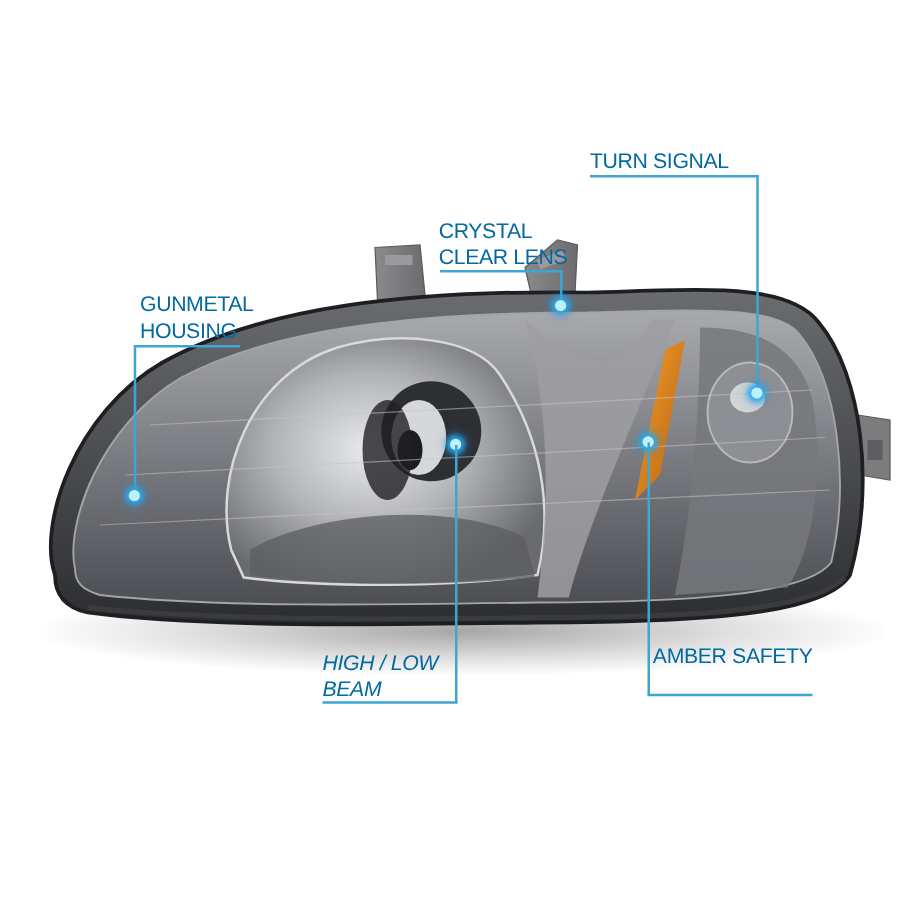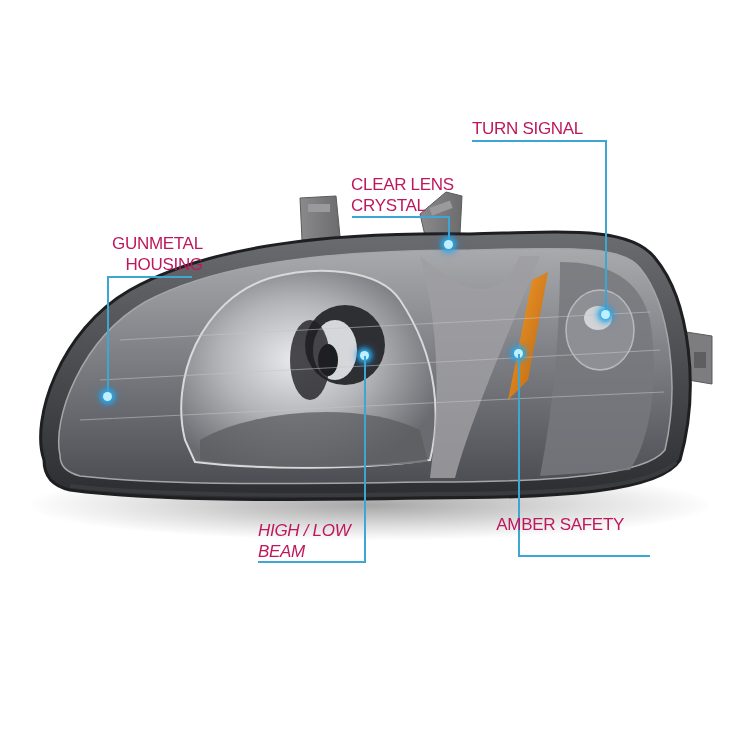--- a/index.html
+++ b/index.html
@@ -24,21 +24,21 @@
       border-radius: 50%;
       background: radial-gradient(ellipse at center, rgba(0,0,0,0.35) 0%, rgba(0,0,0,0.12) 45%, rgba(0,0,0,0) 72%);
     }
     svg.product {
       position: absolute;
       left: 0;
       top: 0;
     }
     .label {
       position: absolute;
-      color: #be185d;
+      color: #0369a1;
       font-size: 17px;
       line-height: 21px;
       letter-spacing: -0.3px;
       text-transform: uppercase;
       white-space: nowrap;
     }
     .label span { display: block; }
     .label.right-align { text-align: right; }
     .line {
       position: absolute;
@@ -145,43 +145,43 @@
   </svg>
 
   <div class="label" style="left:472px; top:118px;">
     <span>TURN SIGNAL</span>
   </div>
   <div class="line" style="left:472px; top:140px; width:135px; height:2px;"></div>
   <div class="line" style="left:605px; top:140px; width:2px; height:174px;"></div>
   <div class="dot" style="left:601px; top:310px;"></div>
 
   <div class="label" style="left:351px; top:174px;">
+    <span>CRYSTAL</span>
     <span>CLEAR LENS</span>
-    <span>CRYSTAL</span>
   </div>
   <div class="line" style="left:352px; top:216px; width:98px; height:2px;"></div>
   <div class="line" style="left:448px; top:216px; width:2px; height:28px;"></div>
   <div class="dot" style="left:444px; top:240px;"></div>
 
-  <div class="label" style="left:112px; top:233px;text-align:right;">
+  <div class="label" style="left:112px; top:233px;">
     <span>GUNMETAL</span>
     <span>HOUSING</span>
   </div>
   <div class="line" style="left:107px; top:276px; width:85px; height:2px;"></div>
   <div class="line" style="left:107px; top:276px; width:2px; height:118px;"></div>
   <div class="dot" style="left:103px; top:392px;"></div>
 
   <div class="dot" style="left:360px; top:351px;"></div>
   <div class="line" style="left:364px; top:356px; width:2px; height:206px;"></div>
   <div class="line" style="left:258px; top:561px; width:108px; height:2px;"></div>
   <div class="label" style="left:258px; top:520px;font-style:italic;">
     <span>HIGH / LOW</span>
     <span>BEAM</span>
   </div>
 
   <div class="dot" style="left:514px; top:349px;"></div>
   <div class="line" style="left:518px; top:354px; width:2px; height:202px;"></div>
   <div class="line" style="left:518px; top:555px; width:132px; height:2px;"></div>
-  <div class="label right-align" style="left:496px; top:514px; width:128px;">
+  <div class="label right-align" style="left:522px; top:514px; width:128px;">
     <span>AMBER SAFETY</span>
   </div>
 
 </div>
 
 </body></html>

